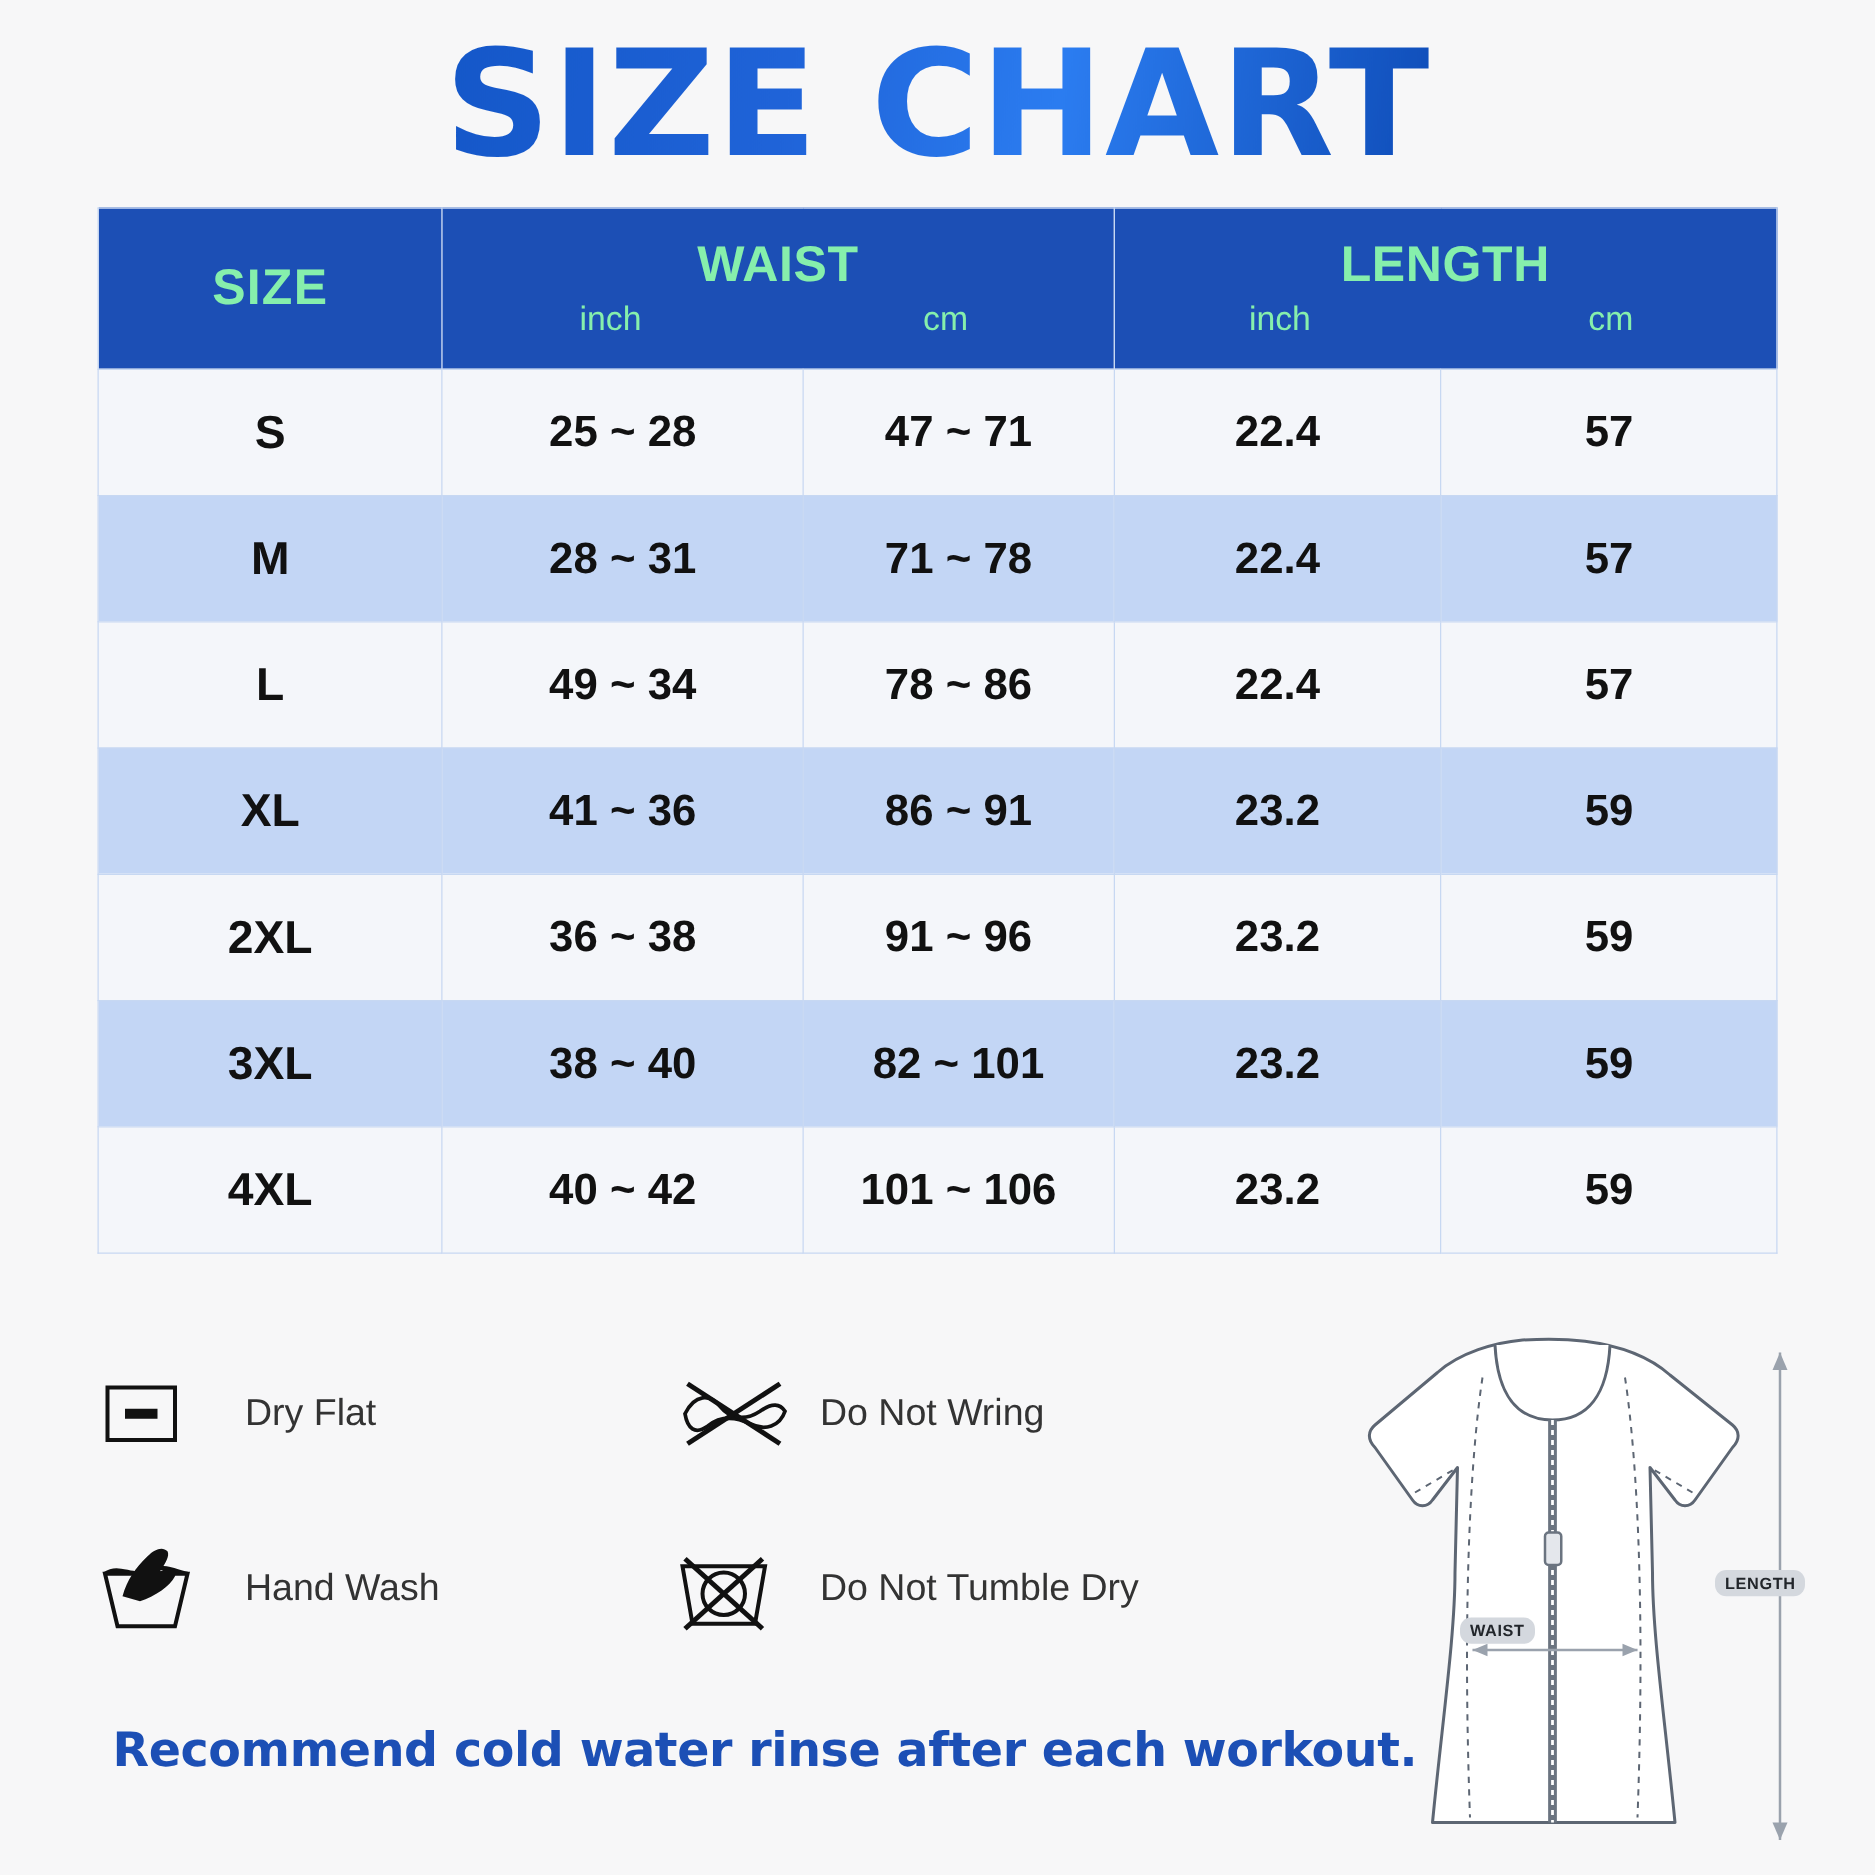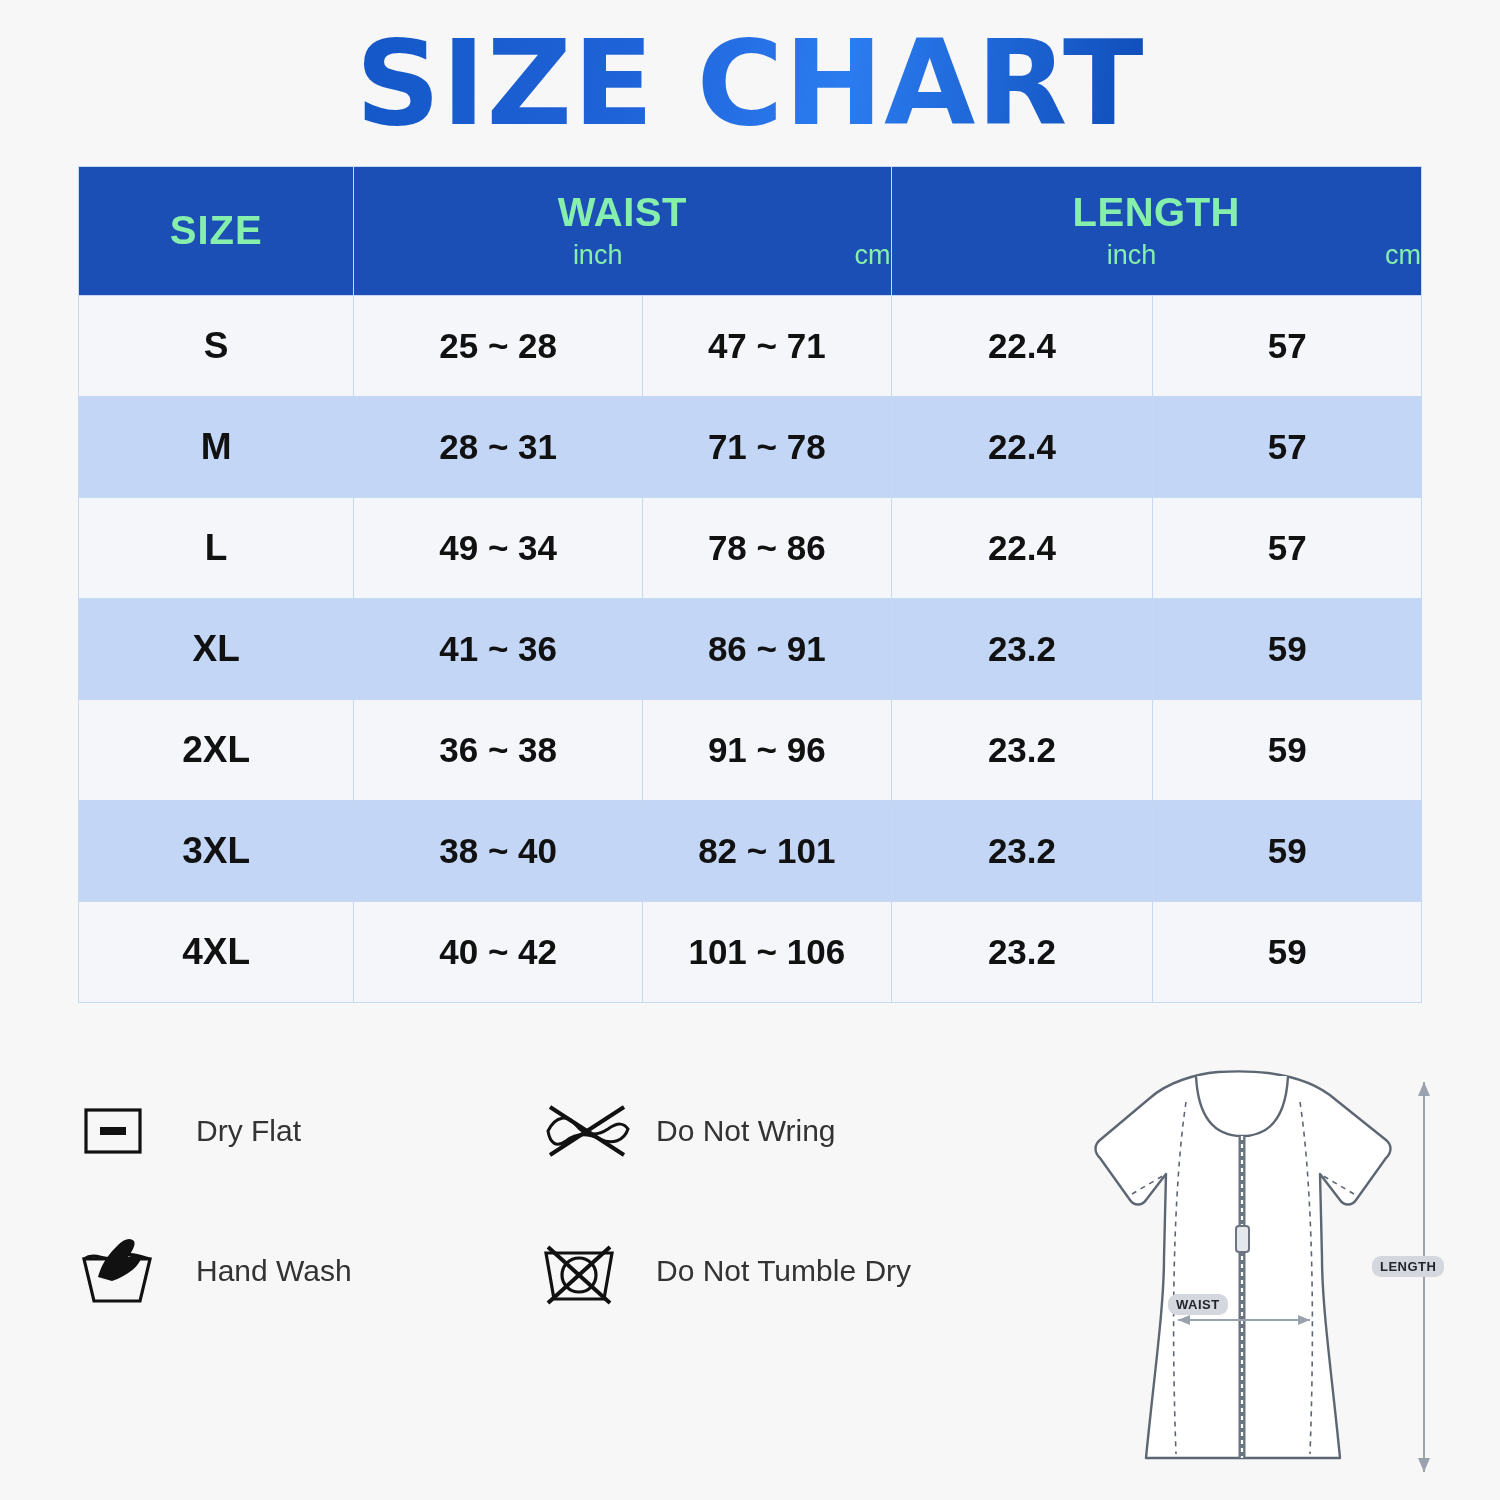--- a/index.html
+++ b/index.html
@@ -68,21 +68,20 @@
     font-weight: 700;
     letter-spacing: 0.5px;
     line-height: 1.1;
   }
   .head-sub {
     display: flex;
     justify-content: space-around;
     margin-top: 6px;
     font-size: 27px;
     font-weight: 400;
-    text-align: right;
   }
   .head-sub span {
     width: 50%;
   }
   .size-col-head {
     font-size: 40px;
     font-weight: 700;
     letter-spacing: 1px;
   }
   tbody td {
@@ -296,20 +295,21 @@
             <circle cx="41" cy="42" r="17" fill="none" stroke="#111" stroke-width="3.2"></circle>
             <line x1="10" y1="14" x2="72" y2="70" stroke="#111" stroke-width="4"></line>
             <line x1="72" y1="14" x2="10" y2="70" stroke="#111" stroke-width="4"></line>
           </svg>
         </span>
         <span class="care-label">Do Not Tumble Dry</span>
       </div>
     </div>
   </div>
 
+  <div class="note">Recommend cold water rinse after each workout.</div>
 
   <div class="garment">
     <svg width="460" height="430" viewBox="0 0 460 430">
 
       <path d="M150 40 C168 24 196 16 218 14 C236 13 252 13 268 15 C292 18 318 26 336 42
                L386 82 C392 87 392 94 386 100 L356 142 C352 148 344 148 340 142 L320 116
                L322 200 C322 250 332 318 340 400
                L146 400 C154 318 164 250 164 200 L166 116 L146 142
                C142 148 134 148 130 142 L100 100 C94 94 94 87 100 82 Z" fill="#ffffff" stroke="#5d6673" stroke-width="2.4" stroke-linejoin="round"></path>
 

